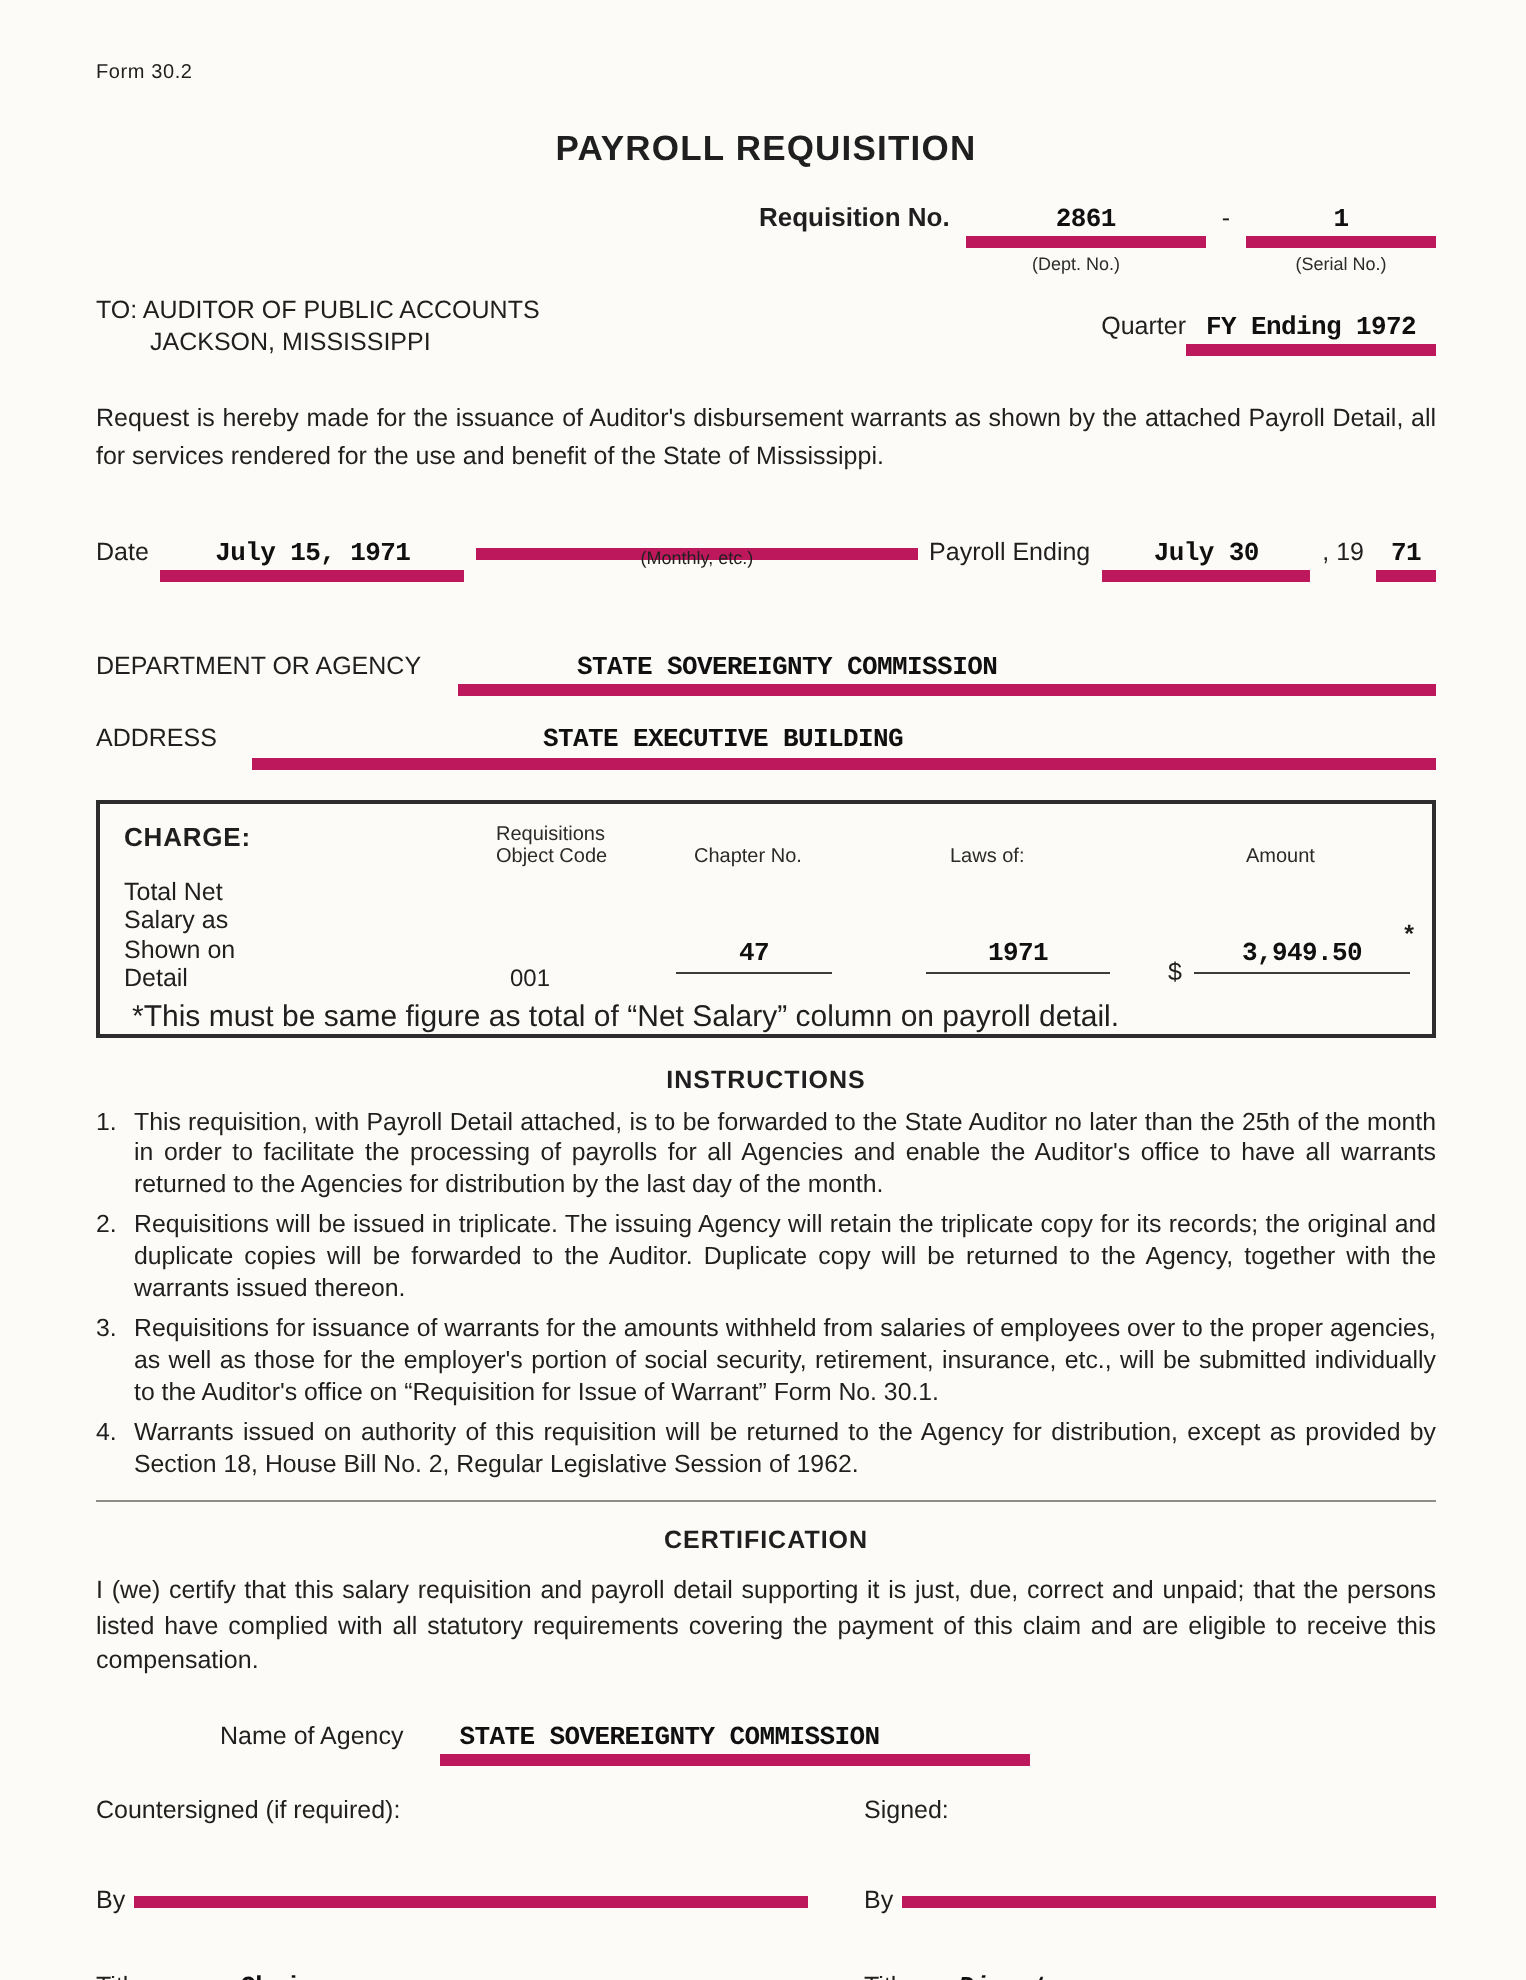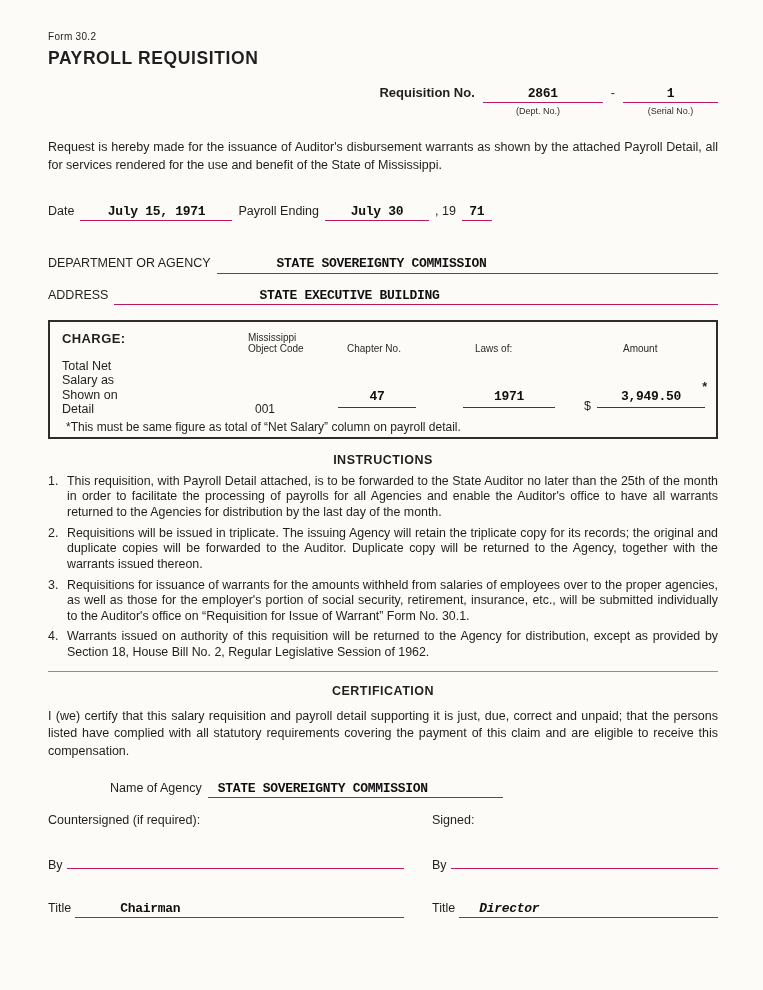--- a/index.html
+++ b/index.html
@@ -10,28 +10,28 @@
     font-family:"Liberation Sans", sans-serif;
     font-size:12.5px; line-height:1.35;
     padding:30px 45px 18px 48px; position:relative; overflow:hidden;
   }
   .bold { font-weight:700; }
   .fs13 { font-size:13px;padding-left:24px; }
   .cap { font-size:9px; color:#2c2c2c; }
   .tc { text-align:center; }
   .form-no { font-size:10px; letter-spacing:0.3px; }
   .c-state { text-align:center; font-weight:700; font-size:12px; letter-spacing:0.6px; margin-top:9px; }
-  .c-title { text-align:left; font-weight:700; font-size:17.5px; letter-spacing:0.6px; margin-top:3px; }
+  .c-title { text-align:center; font-weight:700; font-size:17.5px; letter-spacing:0.6px; margin-top:19px; }
 
   .typed {
     font-family:"Liberation Mono","DejaVu Sans Mono",monospace;
     font-weight:700; font-size:13px; color:#101010; letter-spacing:-0.3px; white-space:nowrap;
   }
   .blank {
-    display:inline-block; border-bottom:1px solid #be185d;
+    display:inline-block; border-bottom:6px solid #be185d;
     text-align:center; padding:0 2px 1px; line-height:1.1; min-height:14px;
   }
   .w120 { width:120px; } .w95 { width:95px; } .w150 { width:152px; }
   .w100 { width:104px; } .w30 { width:30px; }
 
   .req-row { display:flex; justify-content:flex-end; align-items:baseline; gap:8px; margin-top:14px; }
   .req-caps { display:flex; justify-content:flex-end; gap:8px; margin-top:2px; }
   .sp18 { width:9px; display:inline-block; }
 
   .to-row { display:flex; justify-content:space-between; align-items:flex-start; margin-top:8px; }
@@ -39,32 +39,32 @@
   .to-indent { padding-left:27px; }
   .quarter { margin-top:8px; white-space:nowrap; }
   .quarter .blank { width:125px; }
 
   .request-p { margin-top:20px; text-align:justify; line-height:1.5; }
 
   .date-row { display:flex; align-items:baseline; margin-top:28px; gap:6px; }
   .capline { position:relative; flex:1; }
   .under-cap { position:absolute; top:100%; left:0; right:0; text-align:center; font-size:9px; margin-top:1px; }
 
-  .fill-row { display:flex; align-items:baseline; gap:6px; }
+  .fill-row { display:flex; align-items:baseline; gap:18px; }
   .dept-row { margin-top:34px; }
   .addr-row { margin-top:13px; }
   .fill-row .grow { flex:1; text-align:left; }
   .pad30 { padding-left:60px; } .pad145 { padding-left:145px; }
 
   .charge-box { position:relative; border:2px solid #2d2d2d; height:119px; margin-top:15px; }
   .cb { position:absolute; }
   .cb-charge { left:12px; top:8px; font-weight:700; font-size:13px; letter-spacing:0.4px; }
   .cb-h { font-size:10px; color:#2a2a2a; }
   .cb-rl { left:12px; top:37px; line-height:14.5px; font-size:12.5px; }
-  .cb-foot { left:16px; top:97px; font-size:12px; }
+  .cb-foot { left:16px; top:97px; font-size:15px; }
   .cb-blank { border-bottom:1px solid #3c3c3c; text-align:center; padding-bottom:1px; }
 
   .sec-head { text-align:center; font-weight:700; font-size:12.5px; letter-spacing:0.5px; }
   .inst-head { margin-top:13px; }
   .inst-item { display:flex; margin-top:5px; text-align:justify; line-height:1.26; font-size:12.4px; }
   .inst-num { width:19px; flex:none; }
   .inst-text { flex:1; }
 
   .rule { border:none; border-top:1px solid #8f8d88; margin-top:10px; }
   .cert-head { margin-top:11px; }
@@ -95,46 +95,58 @@
     <span class="blank w120"><span class="typed">2861</span></span>
     <span>-</span>
     <span class="blank w95"><span class="typed">1</span></span>
   </div>
   <div class="req-caps">
     <span class="cap w120 tc">(Dept. No.)</span>
     <span class="sp18"></span>
     <span class="cap w95 tc">(Serial No.)</span>
   </div>
 
+  <div class="to-row">
+    <div class="to-block">
+      <div>TO:  AUDITOR OF PUBLIC ACCOUNTS</div>
+      <div class="to-indent">JACKSON, MISSISSIPPI</div>
+    </div>
+    <div class="quarter">
+      <span>Quarter</span><span class="blank"><span class="typed">FY Ending 1972</span></span>
+    </div>
+  </div>
 
   <p class="request-p">Request is hereby made for the issuance of Auditor's disbursement warrants as shown by the attached Payroll Detail, all for services rendered for the use and benefit of the State of Mississippi.</p>
 
   <div class="date-row">
     <span>Date</span>
     <span class="blank w150"><span class="typed">July 15, 1971</span></span>
+    <span class="blank capline">
+        <span class="under-cap">(Monthly, etc.)</span>
+      </span>
     <span>Payroll Ending</span>
     <span class="blank w100"><span class="typed">July 30</span></span>
     <span>, 19</span>
       <span class="blank w30"><span class="typed">71</span></span>
   </div>
 
   <div class="fill-row dept-row">
     <span>DEPARTMENT OR AGENCY</span>
     <span class="blank grow pad30"><span class="typed">STATE SOVEREIGNTY COMMISSION</span></span>
   </div>
 
   <div class="fill-row addr-row">
     <span>ADDRESS</span>
     <span class="blank grow pad145"><span class="typed">STATE EXECUTIVE BUILDING</span></span>
   </div>
 
   <div class="charge-box">
     <div class="cb cb-charge">CHARGE:</div>
 
-    <div class="cb cb-h" style="left:198px; top:9px;">Mississippi</div>
+    <div class="cb cb-h" style="left:198px; top:9px;">Requisitions</div>
     <div class="cb cb-h" style="left:198px; top:20px;">Object Code</div>
     <div class="cb cb-h" style="left:297px; top:20px;">Chapter No.</div>
     <div class="cb cb-h" style="left:425px; top:20px;">Laws of:</div>
     <div class="cb cb-h" style="left:573px; top:20px;">Amount</div>
 
     <div class="cb cb-rl">
       <div>Total Net</div>
       <div>Salary as</div>
       <div>Shown on</div>
       <div>Detail</div>

